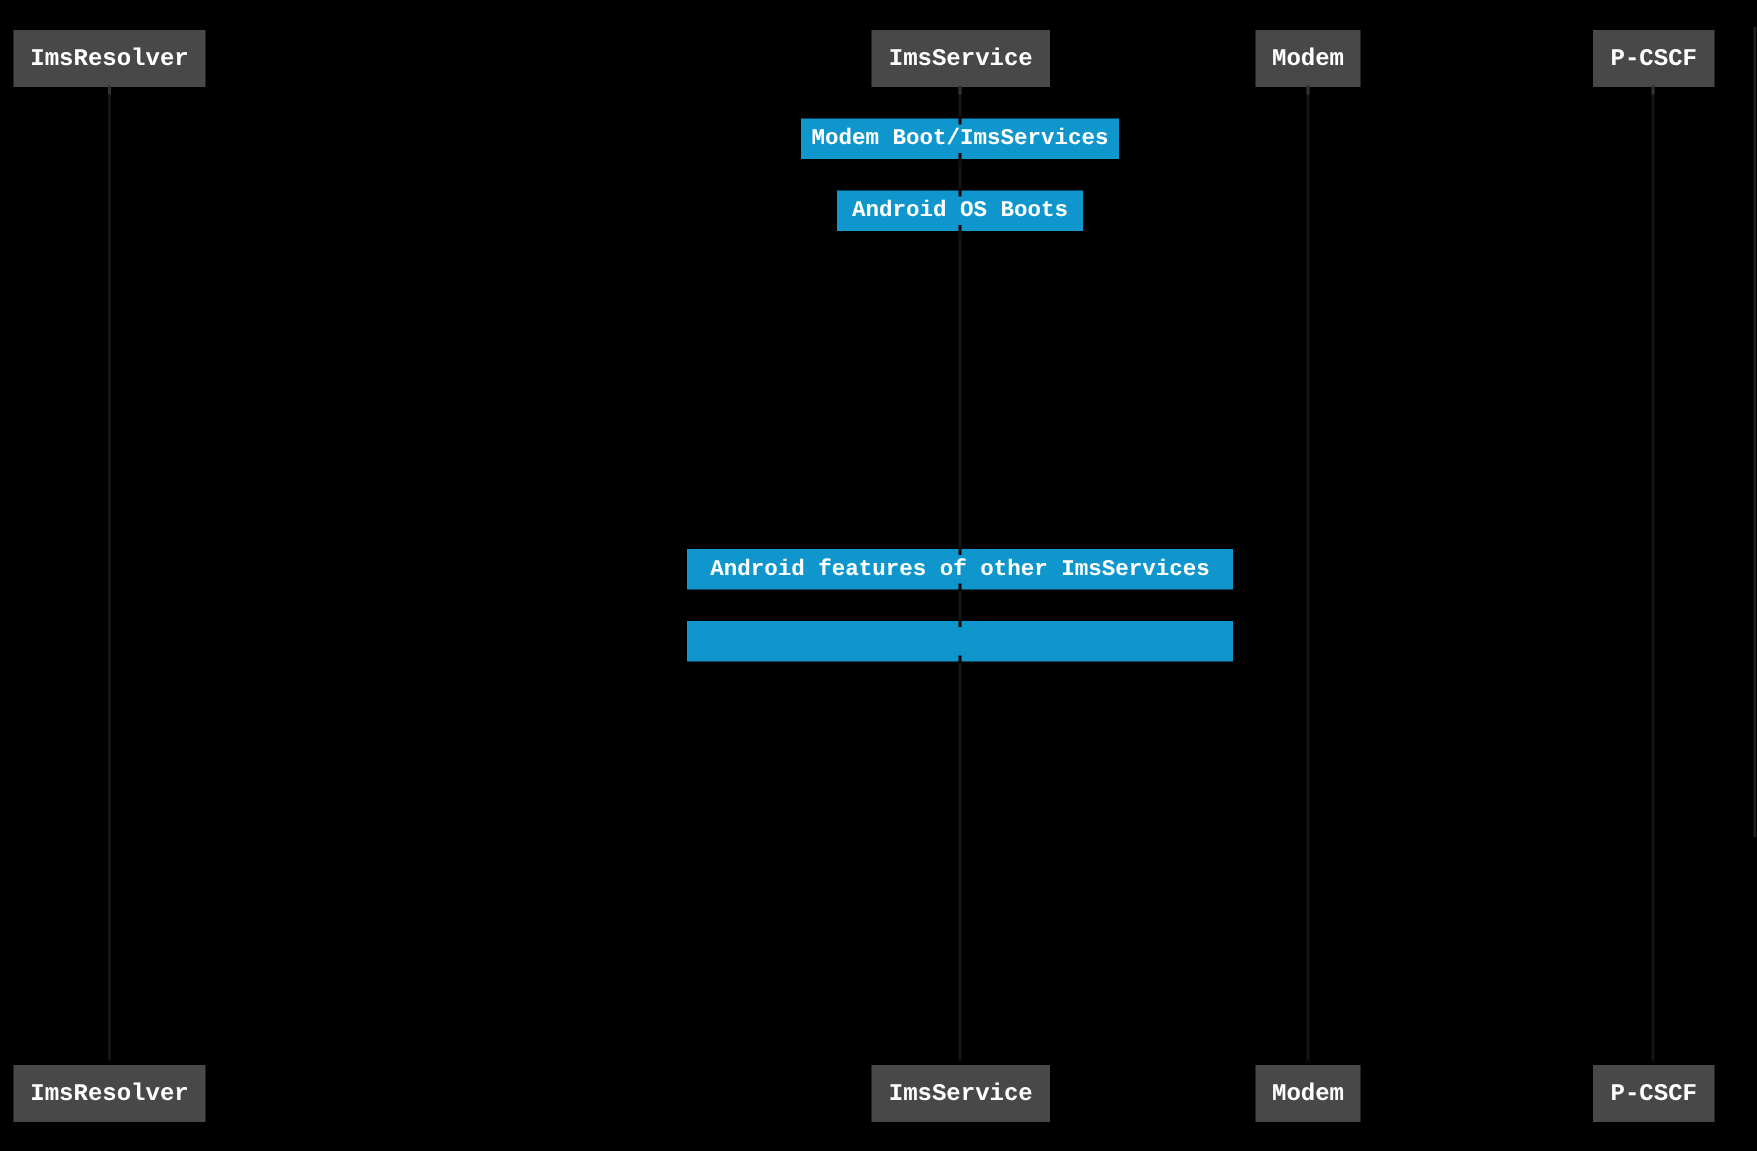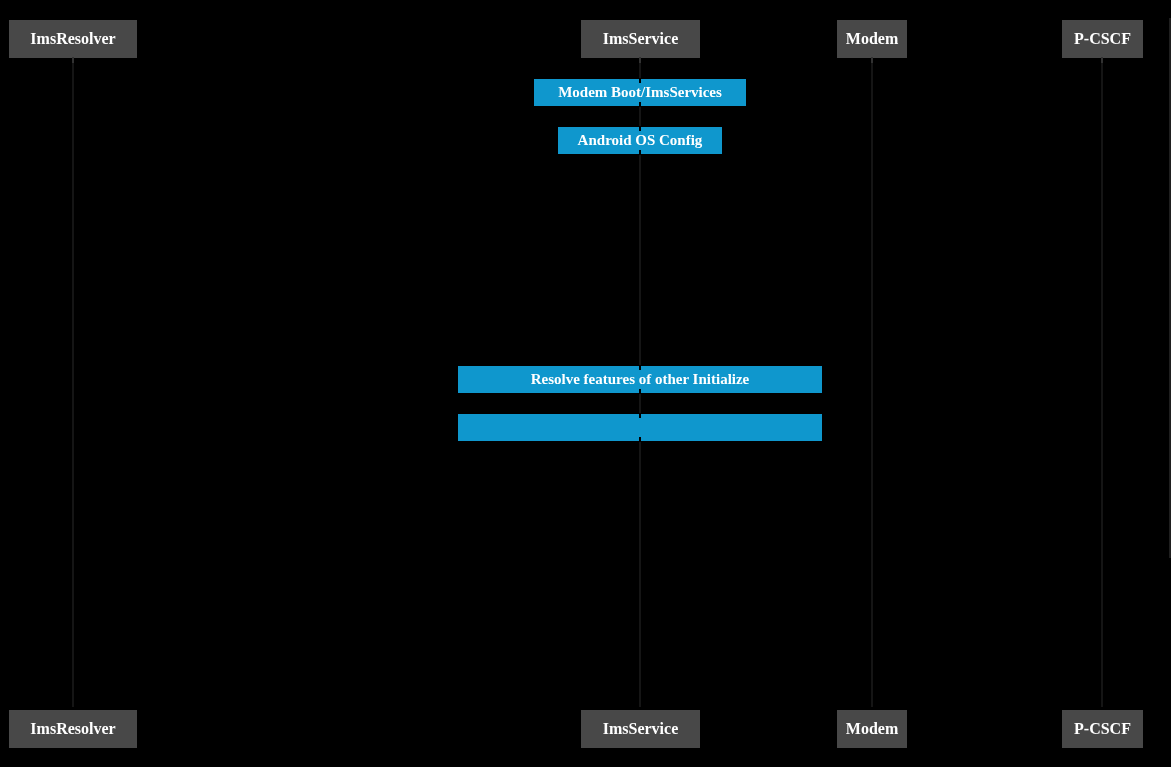--- a/index.html
+++ b/index.html
@@ -7,21 +7,21 @@
     margin: 0;
     padding: 0;
     background: #000;
   }
   .stage {
     position: relative;
     width: 1171px;
     height: 767px;
     background: var(--bg, #000000);
     overflow: hidden;
-    font-family: Liberation Serif, serif;
+    font-family: Liberation Mono, monospace;
   }
   .lifeline {
     position: absolute;
     top: 58px;
     height: 652px;
     width: 2px;
     background: var(--lifeline, #151515);
   }
   .actor {
     position: absolute;
@@ -104,27 +104,27 @@
   <div class="stub stub-top" style="left:1101px;top:57px"></div>
 
   <div class="note" style="left:534px;top:79px;width:212px">
     <span class="tick tick-top"></span>
     <span>Modem Boot/ImsServices</span>
     <span class="tick tick-bottom"></span>
   </div>
 
   <div class="note" style="left:558px;top:127px;width:164px">
     <span class="tick tick-top"></span>
-    <span>Android OS Config</span>
+    <span>Android OS Boots</span>
     <span class="tick tick-bottom"></span>
   </div>
 
   <div class="note" style="left:458px;top:366px;width:364px">
     <span class="tick tick-top"></span>
-    <span>Resolve features of other Initialize</span>
+    <span>Android features of other ImsServices</span>
     <span class="tick tick-bottom"></span>
   </div>
 
   <div class="note" style="left:458px;top:414px;width:364px">
     <span class="tick tick-top"></span>
     <span class="tick tick-bottom"></span>
   </div>
 
   <div class="stub stub-bottom" style="left:72px;top:707px"></div>
   <div class="stub stub-bottom" style="left:639px;top:707px"></div>

